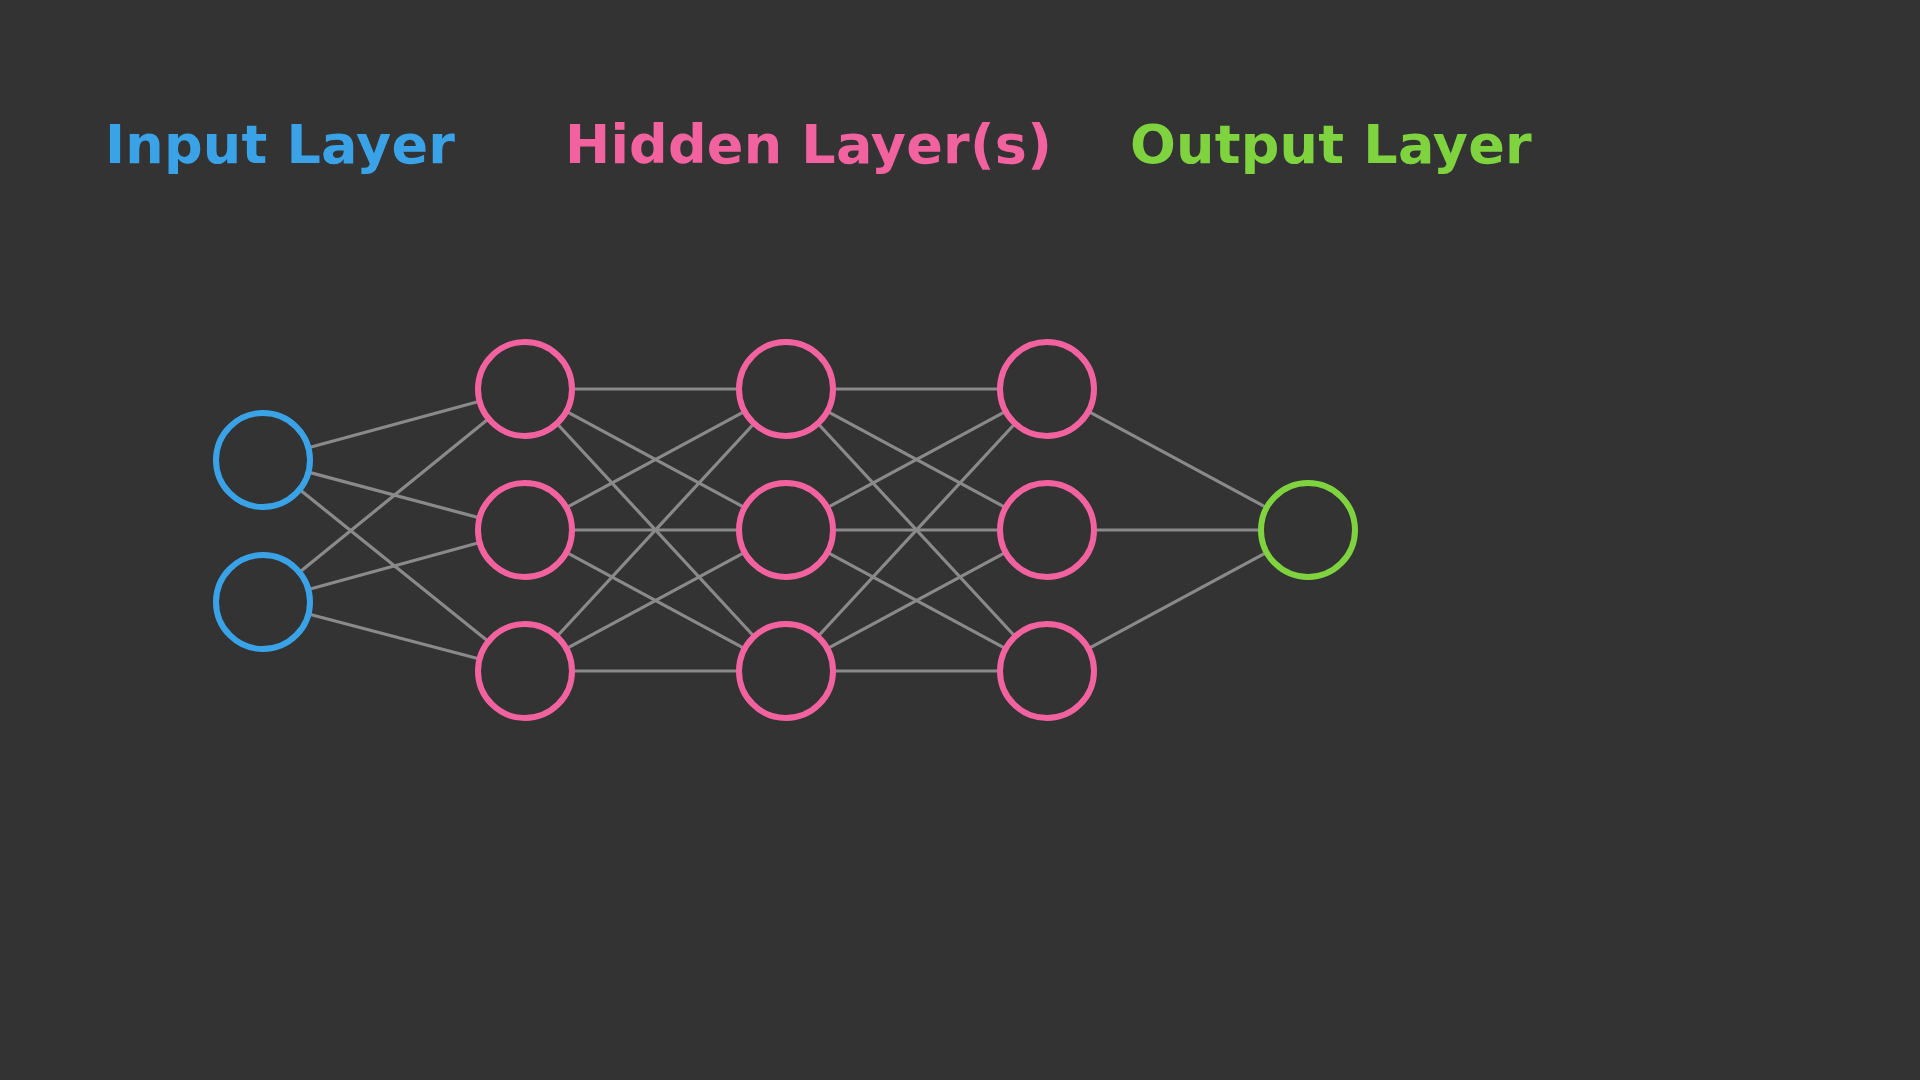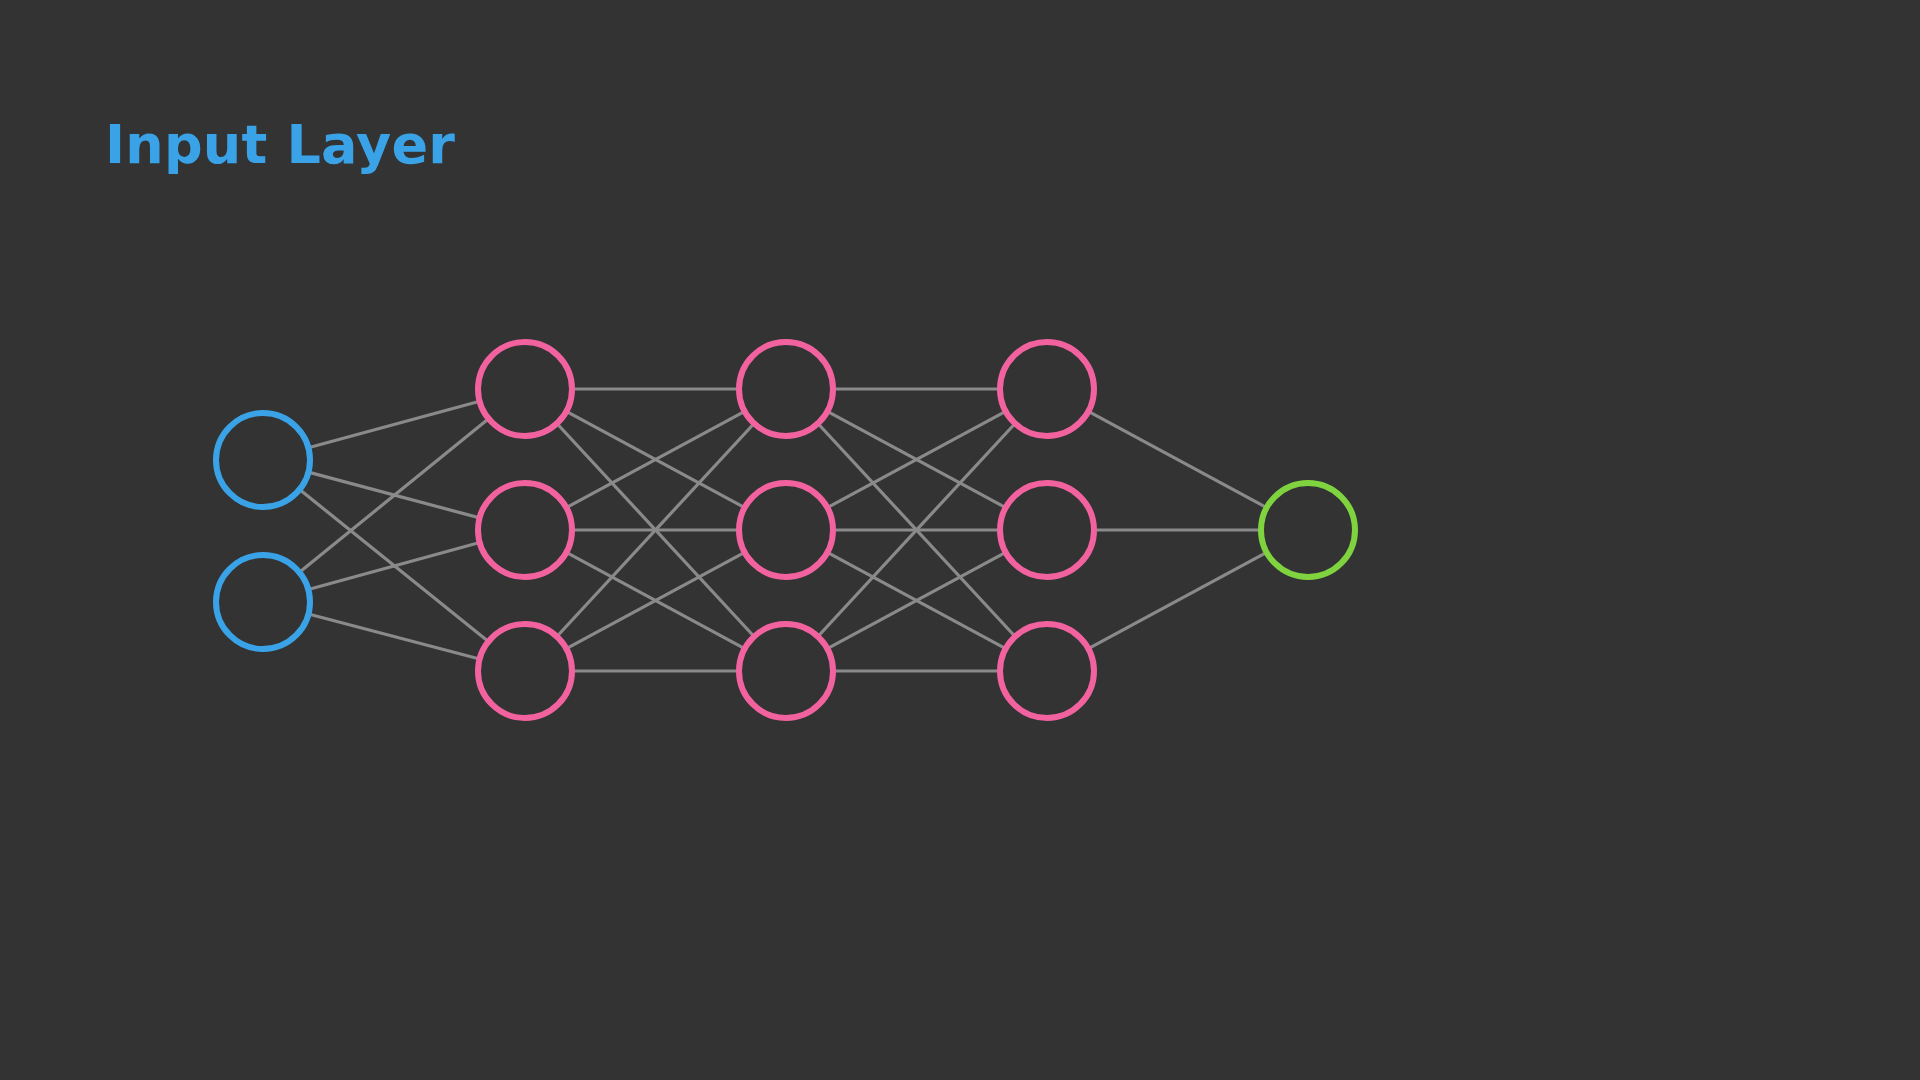--- a/index.html
+++ b/index.html
@@ -89,21 +89,23 @@
         <circle cx="786" cy="671" r="47" fill="none" stroke="#f2629f" stroke-width="6"></circle>
         <circle cx="1047" cy="389" r="47" fill="none" stroke="#f2629f" stroke-width="6"></circle>
         <circle cx="1047" cy="530" r="47" fill="none" stroke="#f2629f" stroke-width="6"></circle>
         <circle cx="1047" cy="671" r="47" fill="none" stroke="#f2629f" stroke-width="6"></circle>
         <circle cx="1308" cy="530" r="47" fill="none" stroke="#7ed33f" stroke-width="6"></circle>
       </g>
   </svg>
 
   <div class="layer-label" id="label-input" style="left: 105px; top: 118px; color: rgb(58, 163, 232);">Input Layer</div>
 
+  <div class="layer-label" id="label-hidden" style="left: 565px; top: 118px; color: rgb(242, 98, 159);">Hidden Layer(s)</div>
 
+  <div class="layer-label" id="label-output" style="left: 1130px; top: 118px; color: rgb(126, 211, 63);">Output Layer</div>
 
   <div id="watermark" style="left: 1736px; top: 896px; width: 170px; height: 170px;">
     <svg viewBox="0 0 100 100" width="170" height="170">
       <path id="wm-hex" d="M50 6 L87 27 L87 71 L50 92 L13 71 L13 27 Z" fill="#6e6e6e"></path>
       <g id="wm-inner" fill="#3a3a3a">
         <circle cx="32" cy="40" r="7.5"></circle>
         <circle cx="36" cy="55" r="7"></circle>
         <circle cx="50" cy="68" r="7.5"></circle>
         <circle cx="66" cy="57" r="7"></circle>
         <circle cx="63" cy="30" r="5"></circle>

